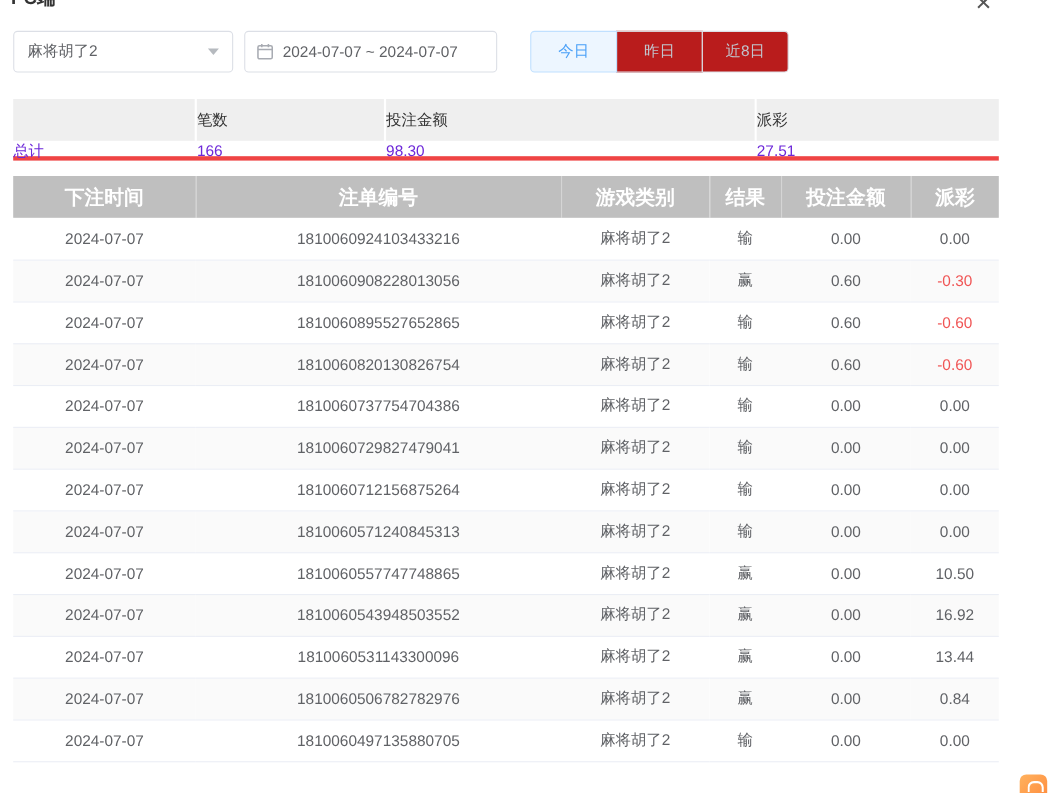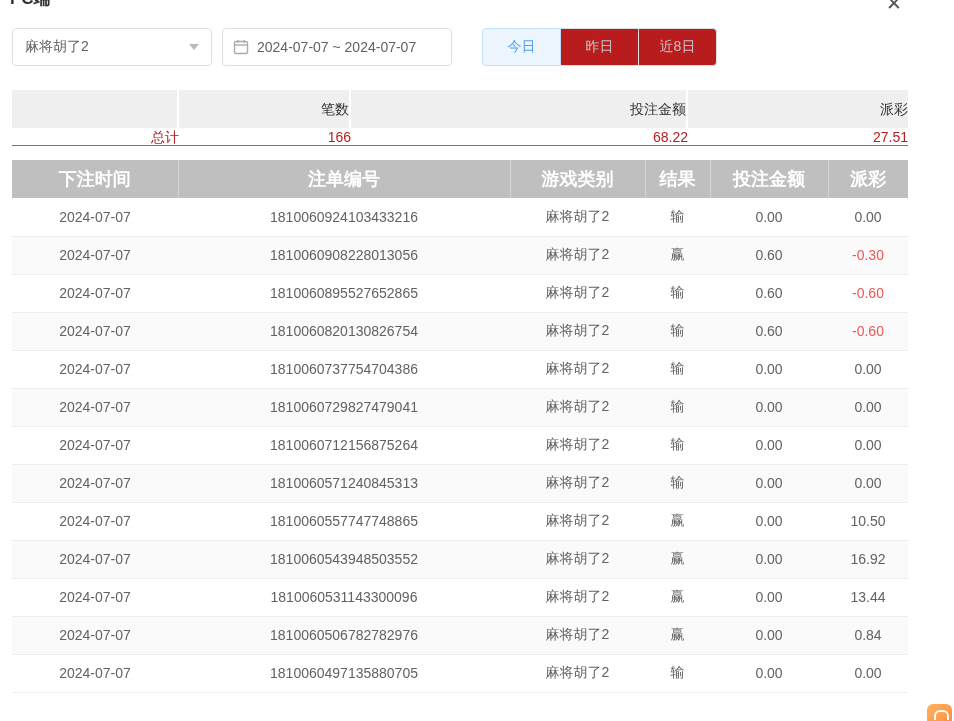--- a/index.html
+++ b/index.html
@@ -67,29 +67,29 @@
   }
   .search-btn{
     width:80px;height:38px;border:none;border-radius:4px;
     background:var(--accent);color:#fff;font-size:14px;cursor:pointer;
     font-family:inherit;
   }
   
   .summary{margin:24px 12px 0 12px;width:896px;}
   .s-head,.s-row{
     display:grid;grid-template-columns:167px 172px 337px 220px;
-    height:28px;line-height:38px;text-align:right;
+    height:28px;line-height:38px;text-align:left;
   }
   .s-head > div{
     background:var(--summary-head-bg);
     border-right:2px solid #fff;
     color:#333;
   }
   .s-head > div:last-child{border-right:none;}
-  .s-row{background:#fff;border-bottom:1px solid #ef4444;color:#b91c1c;}
+  .s-row{background:#fff;border-bottom:4px solid #ef4444;color:#6d28d9;}
   
   .bet-table{
     margin:14px 12px 0 12px;width:896px;
     border-collapse:collapse;table-layout:fixed;
   }
   .bet-table th{
     background:var(--table-header-bg);color:#fff;font-weight:700;
     height:38px;font-size:18px;text-align:center;
     border-right:1px solid rgba(255,255,255,.35);
   }
@@ -148,21 +148,21 @@
 <div class="summary">
   <div class="s-head">
     <div></div>
     <div>笔数</div>
     <div>投注金额</div>
     <div>派彩</div>
   </div>
   <div class="s-row">
     <div>总计</div>
     <div>166</div>
-    <div>68.22</div>
+    <div>98.30</div>
     <div>27.51</div>
   </div>
 </div>
 
 <table class="bet-table">
   <colgroup>
     <col style="width:166px">
       <col style="width:332px">
       <col style="width:135px">
     <col style="width:65px">

